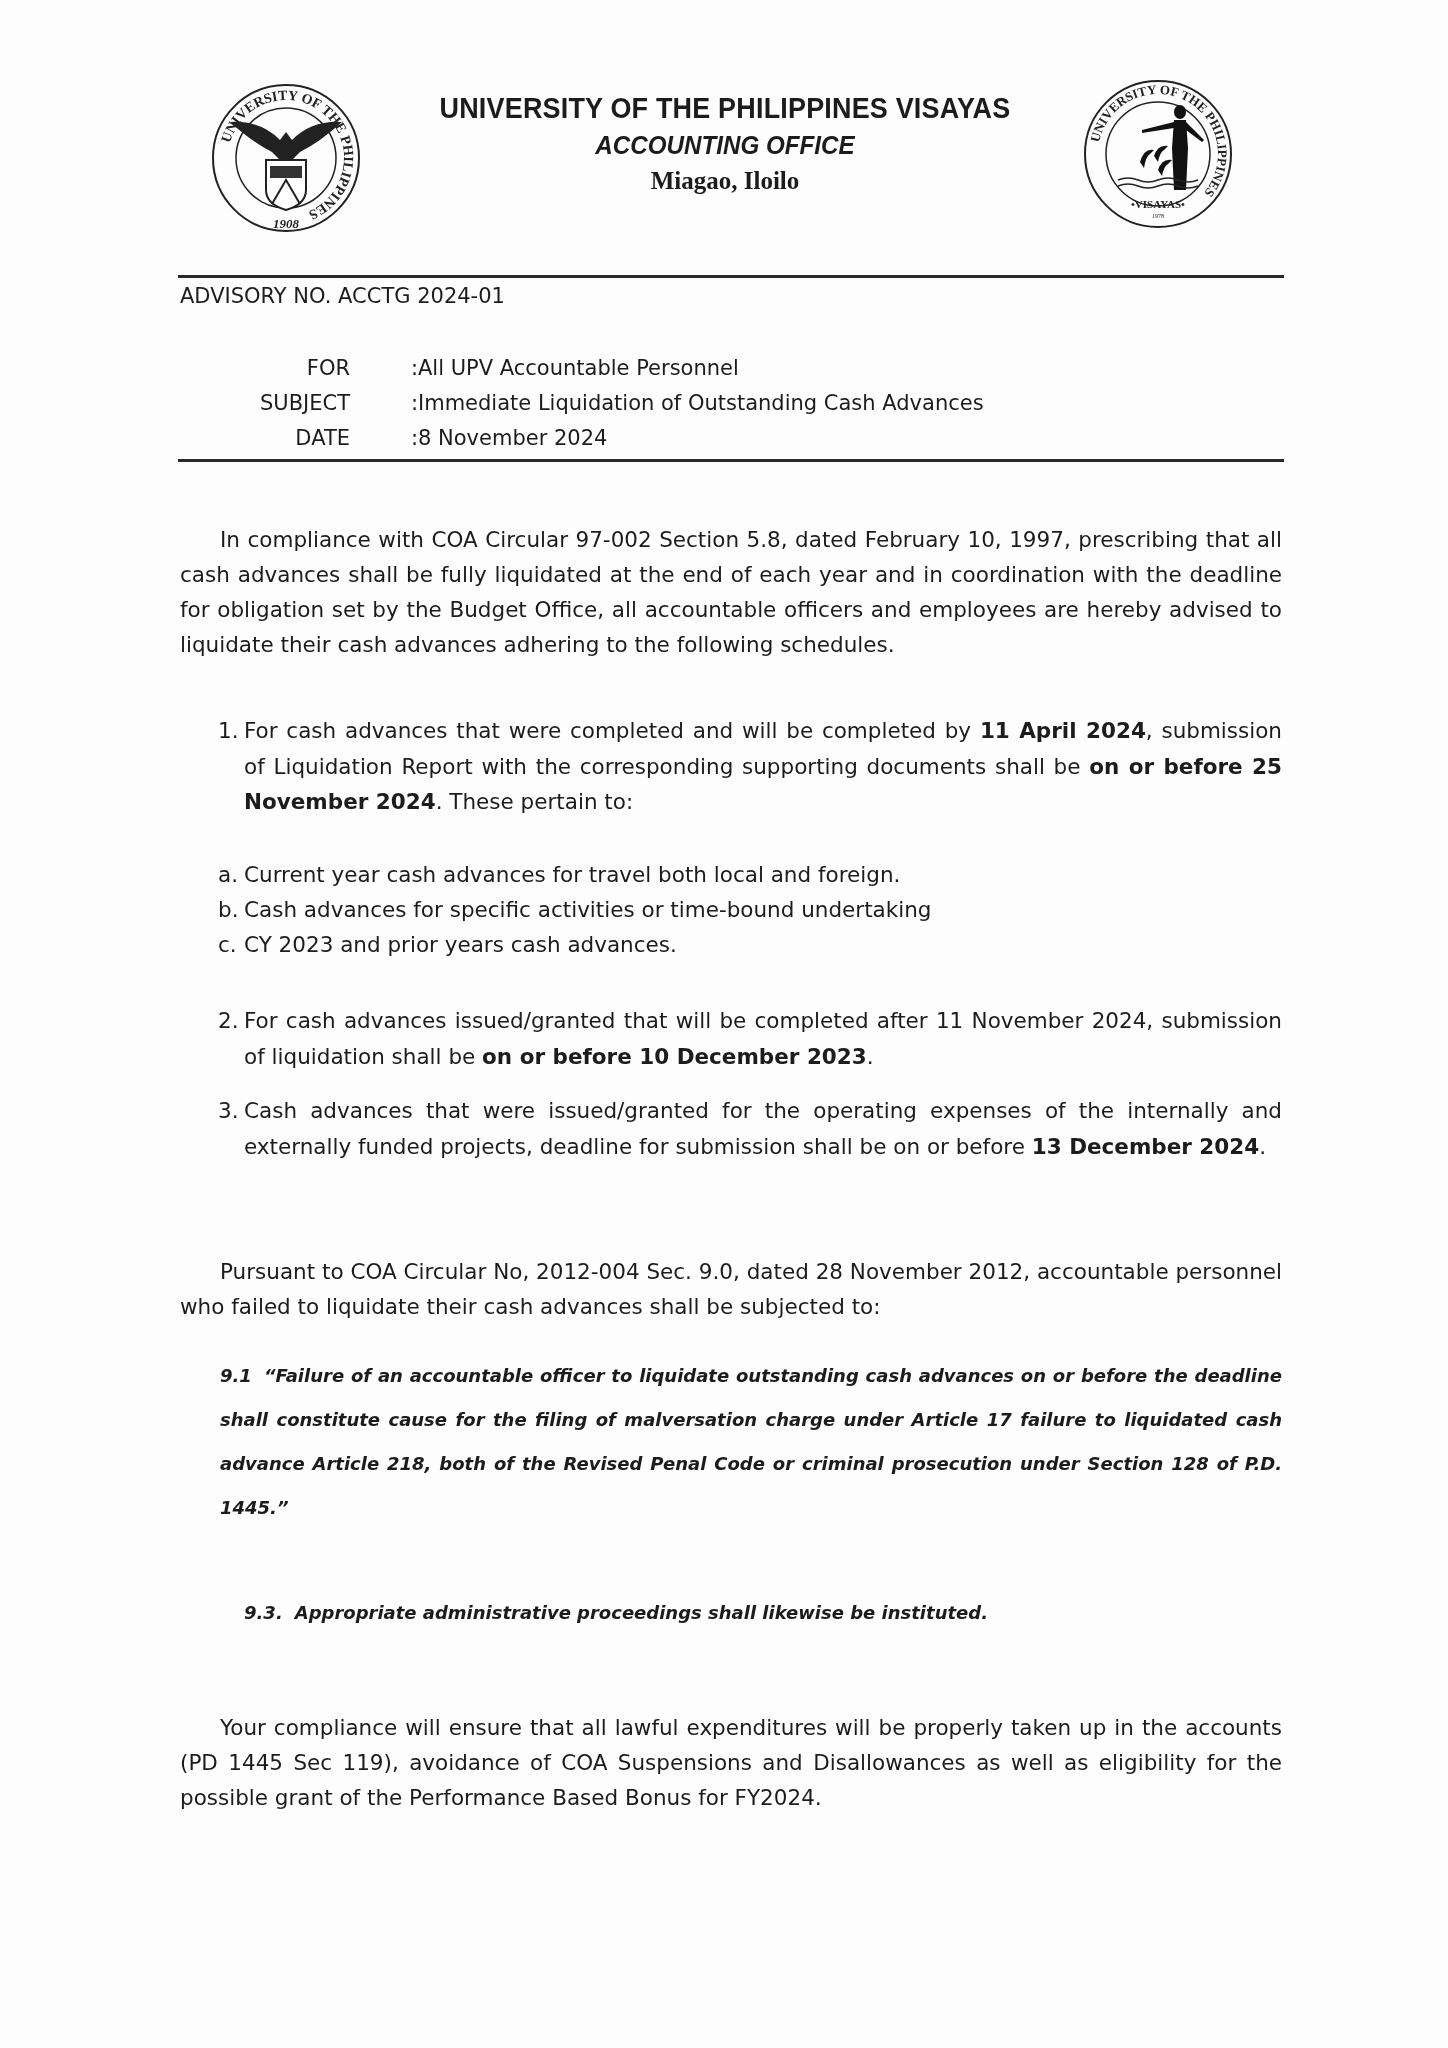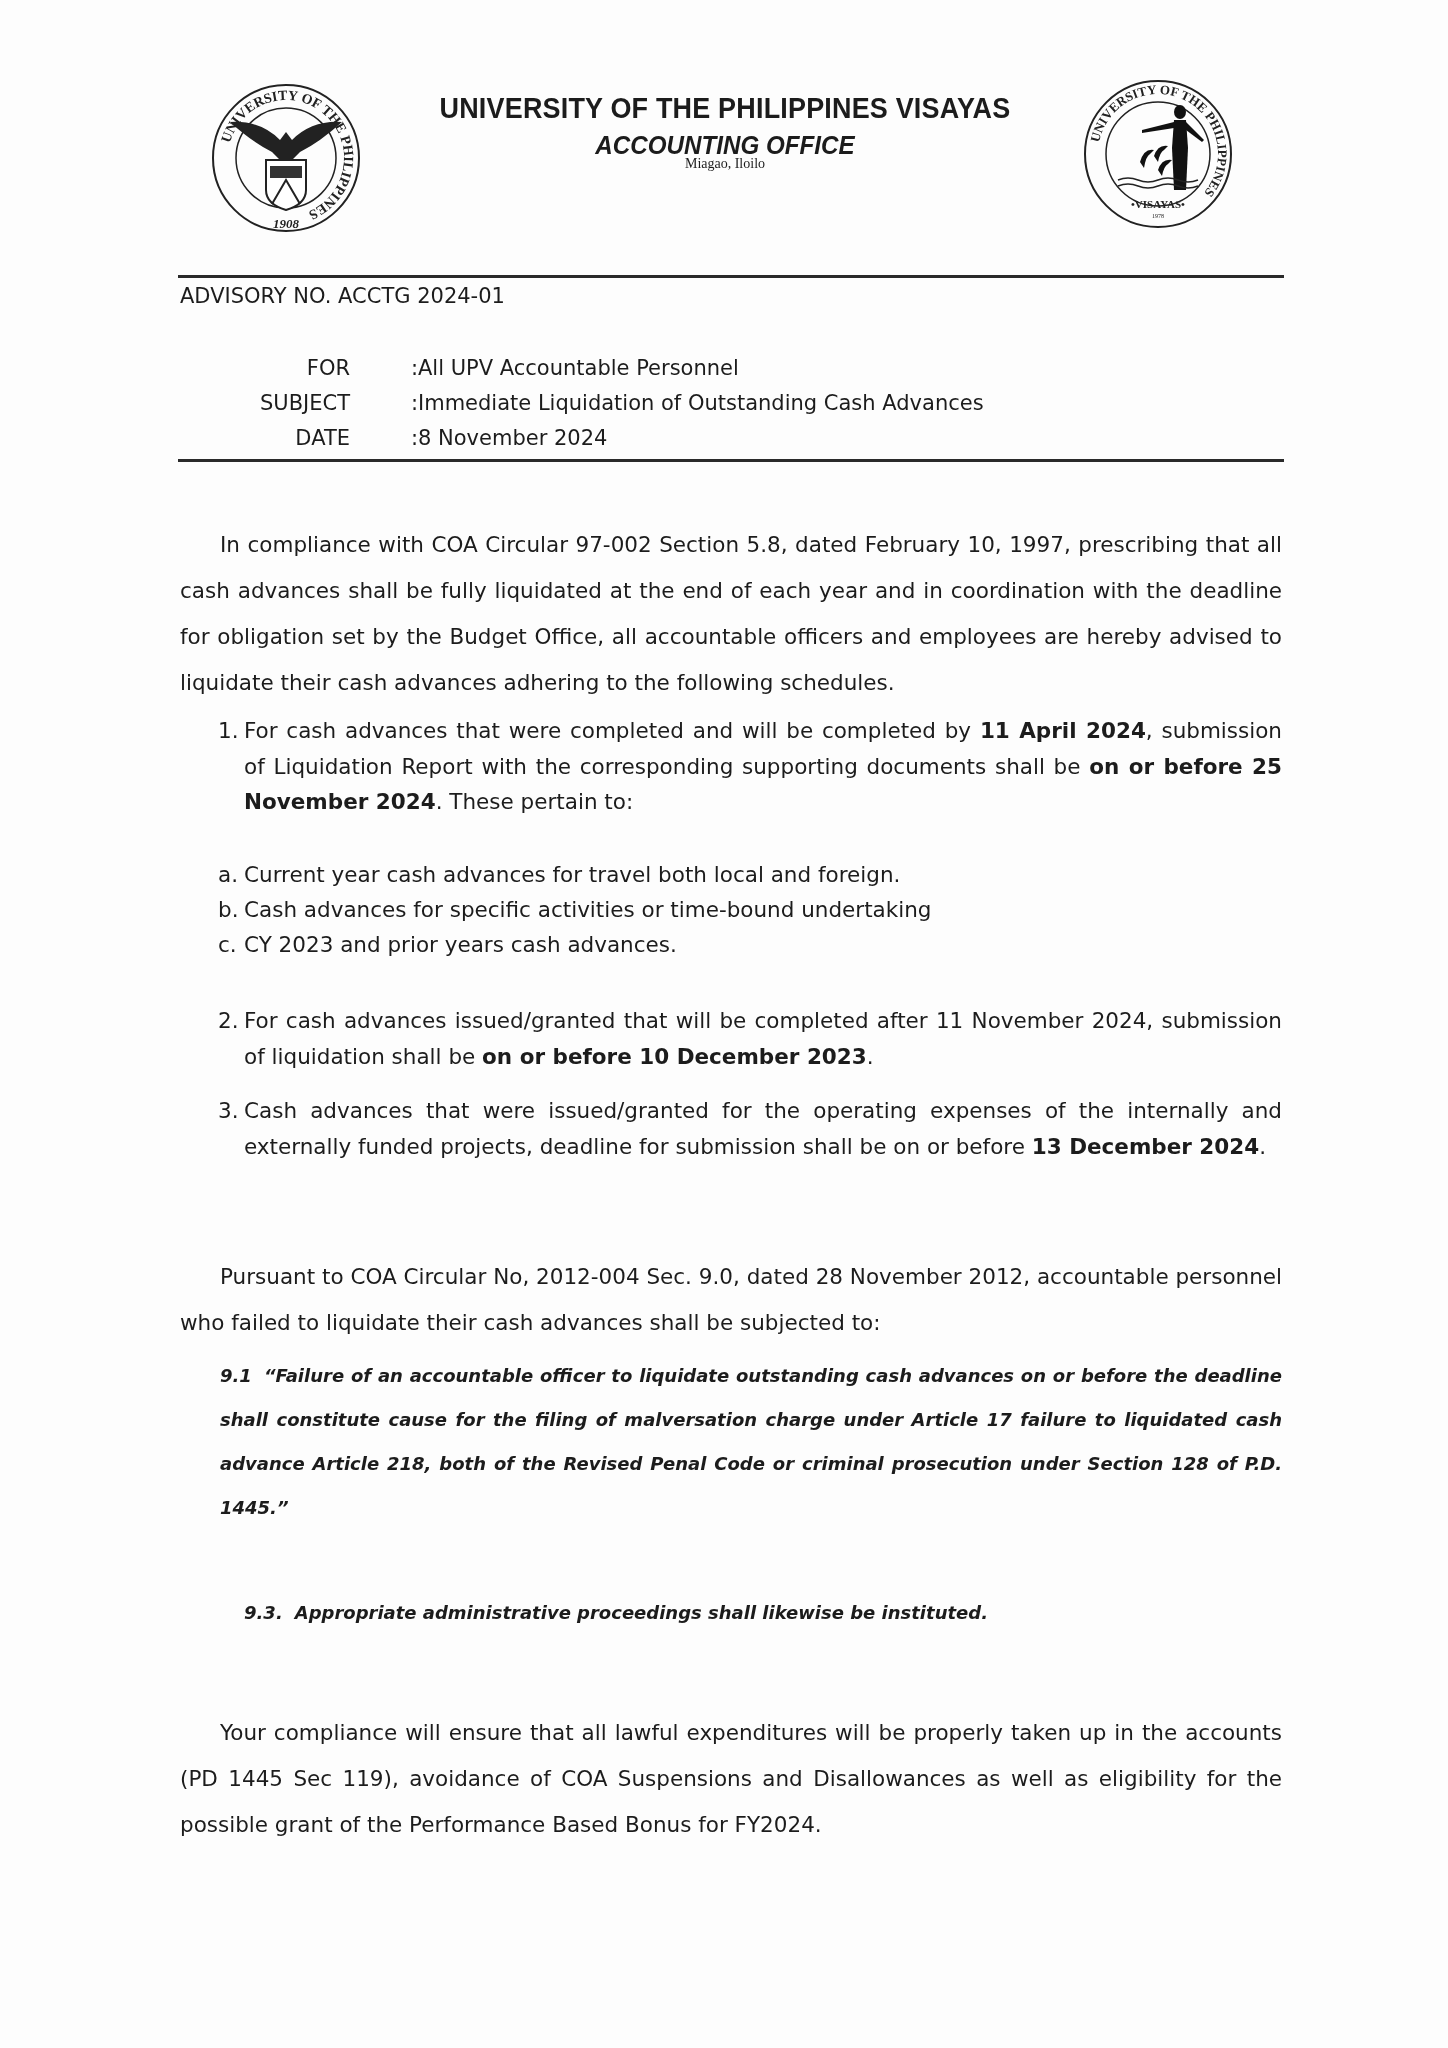--- a/index.html
+++ b/index.html
@@ -9,34 +9,34 @@
   .serif { font-family: "Liberation Serif", "DejaVu Serif", serif; }
   .body-font { font-family: "DejaVu Sans", "Liberation Sans", sans-serif; }
 
   
   .seal { position: absolute; width: 152px; height: 152px; }
   .seal-left { left: 210px; top: 82px; }
   .seal-right { left: 1082px; top: 78px; }
   .lh { position: absolute; left: 380px; width: 690px; text-align: center; }
   .lh-title { top: 92px; font-size: 29px; font-weight: bold; letter-spacing: 0.2px; transform: scaleX(0.93); transform-origin: center; }
   .lh-office { top: 130px; font-size: 26px; font-weight: bold; font-style: italic; transform: scaleX(0.93); }
-  .lh-place { top: 156px; font-size: 14px; font-weight: normal; }
+  .lh-place { top: 167px; font-size: 25px; font-weight: bold; }
 
   .rule { position: absolute; left: 178px; width: 1106px; height: 3px; background: #2a2a2a; }
   .rule-top { top: 275px; }
   .rule-bottom { top: 459px; }
 
   .advisory { position: absolute; left: 180px; top: 284px; font-size: 21px; }
   .memo { position: absolute; left: 180px; top: 350px; font-size: 21px; }
   .memo-row { display: flex; height: 35px; align-items: center; text-align: right; }
   .memo-label { width: 170px; }
   .memo-colon { width: 68px; }
   .memo-value { }
 
-  .content { position: absolute; left: 180px; width: 1102px; font-size: 21.5px; line-height: 46px; }
+  .content { position: absolute; left: 180px; width: 1102px; font-size: 21.5px; line-height: 35px; }
   .para { text-align: justify; text-indent: 40px; margin: 0; }
   .p-intro { top: 522px; }
   .numbered { position: absolute; left: 218px; width: 1064px; font-size: 21.5px; line-height: 35.5px; }
   .num-item { display: flex; }
   .num-marker { width: 26px; flex: none; }
   .num-text { flex: 1; text-align: justify; }
   .item1 { top: 713px; }
   .lettered { position: absolute; left: 218px; width: 1064px; font-size: 21.5px; line-height: 35px; top: 857px; }
   .letter-item { display: flex; }
   .letter-marker { width: 26px; flex: none; }

